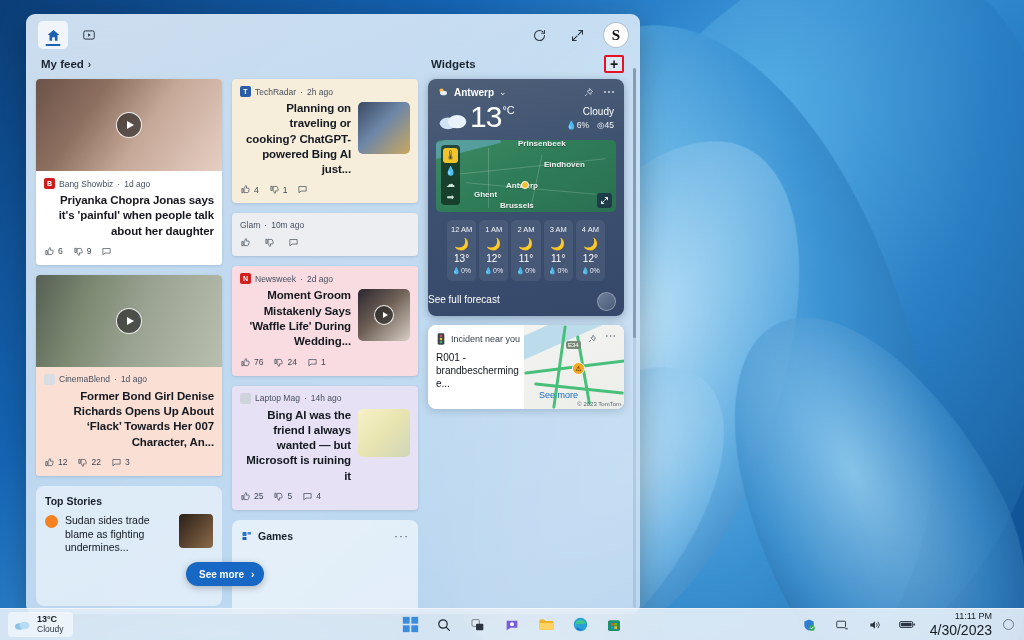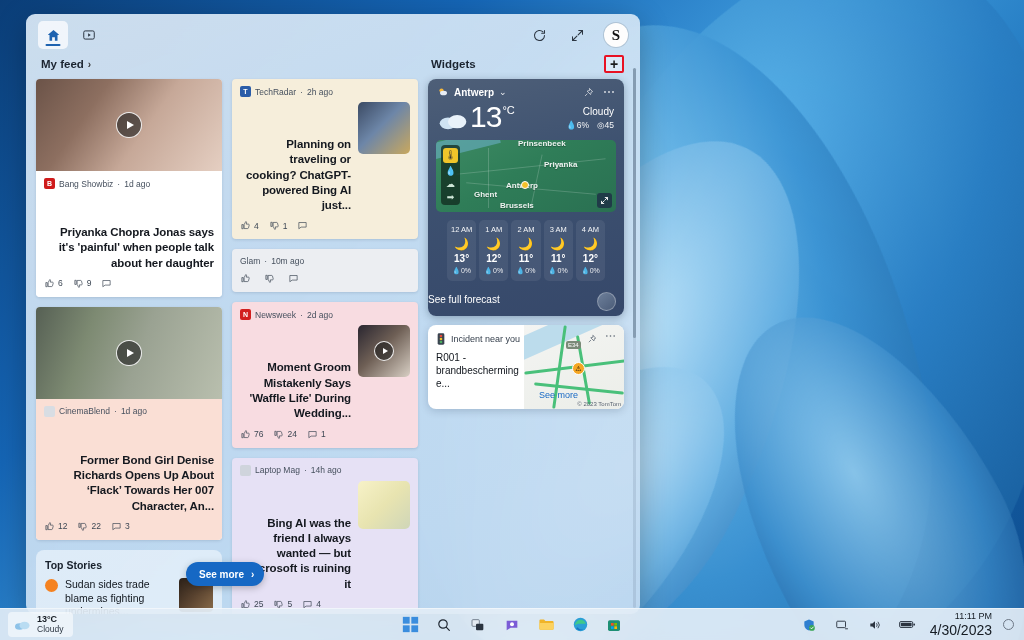--- a/index.html
+++ b/index.html
@@ -134,21 +134,21 @@
     display: flex; align-items: center; gap: 4px;
     font-size: 8.5px; color: #46505e; margin-bottom: 4px;
   }
   .src .logo {
     width: 11px; height: 11px; border-radius: 2px; flex: none;
     display: flex; align-items: center; justify-content: center;
     font-size: 7px; font-weight: 700; color: #fff;
   }
   .headline {
     font-size: 11.5px; line-height: 1.33; font-weight: 700;
-    color: #14181f; letter-spacing: -.1px; margin-top: 36px;
+    color: #14181f; letter-spacing: -.1px;
   }
   .reacts { display: flex; align-items: center; gap: 10px; margin-top: 7px; }
   .react { display: flex; align-items: center; gap: 3px; font-size: 8.5px; color: #3d4754; }
   .react svg { width: 11px; height: 11px; }
 
   .card.split .cbody { display: flex; gap: 7px; }
   .card.split .txt { flex: 1; min-width: 0; }
   .card.split .side {
     width: 46px; height: 46px; border-radius: 5px; flex: none;
     background-size: cover; background-position: center; position: relative;
@@ -226,21 +226,21 @@
     font-size: 8px; color: #fff; cursor: pointer;
   }
   .w-dot { position: absolute; width: 8px; height: 8px; border-radius: 50%; background: #f3c02a; border: 1.5px solid #fff; }
   .hours { display: flex; gap: 3px; padding: 8px 19px 4px; }
   .hour {
     flex: 1; background: rgba(255,255,255,.07); border-radius: 5px;
     padding: 5px 1px 6px; text-align: center;
   }
   .h-time { font-size: 7.5px; opacity: .95; }
   .h-ico { font-size: 12px; margin: 3px 0 2px; }
-  .h-temp { font-size: 10px; font-weight: 700; }
+  .h-temp { font-size: 10px; font-weight: 400; }
   .h-prec { font-size: 7px; opacity: .88; margin-top: 3px; }
   .w-foot { position: relative; padding: 4px 0 9px; }
   .w-foot .lnk { font-size: 10px; color: #fff; cursor: pointer; }
   .w-badge {
     position: absolute; right: 8px; bottom: 5px;
     width: 19px; height: 19px; border-radius: 50%;
     background: linear-gradient(140deg,#6d7f9a,#4b5c78);
     border: 1px solid rgba(255,255,255,.3);
   }
 
@@ -438,21 +438,21 @@
                 <div class="react">
                   <svg viewBox="0 0 24 24">
                       <path d="M4 5.5h16v10H9l-5 3.5z" fill="none" stroke="#3d4754" stroke-width="1.5" stroke-linejoin="round"></path>
                     </svg>
                   <span>3</span>
                 </div>
               </div>
             </div>
           </div>
 
-          <div class="panel" style="height:155px">
+          <div class="panel" style="height:120px">
             <div class="panel-title">Top Stories</div>
 
 
             <div class="ts-item">
               <span class="ts-ico" style="background:#f58220"></span>
               <div class="ts-txt">
                 <div class="ts-h">Sudan sides trade blame as fighting undermines...</div>
 
               </div>
               <div class="ts-thumb" style="background:linear-gradient(130deg,#2b2018,#5b4430 50%,#8a6c4a)"></div>
@@ -692,21 +692,21 @@
           <div class="maproad" style="left:30px;top:48px;width:130px;height:1.2px;transform:rotate(5deg)"></div>
 
           <div class="maprail">
             <span class="sel">🌡</span>
             <span>💧</span>
             <span>☁</span>
             <span>➡</span>
           </div>
 
           <span class="maplbl" style="left:82px;top:-1px">Prinsenbeek</span>
-          <span class="maplbl" style="left:108px;top:20px">Priyanka</span>
+          <span class="maplbl" style="left:108px;top:20px">Eindhoven</span>
           <span class="maplbl" style="left:70px;top:41px">Antwerp</span>
           <span class="maplbl" style="left:38px;top:50px">Ghent</span>
           <span class="maplbl" style="left:64px;top:61px">Brussels</span>
           <span class="w-dot" style="left:85px;top:41px"></span>
 
           <div class="map-expand">
             <svg width="9" height="9" viewBox="0 0 24 24">
                 <path d="M14 4h6v6M20 4l-7 7M10 20H4v-6M4 20l7-7" fill="none" stroke="#fff" stroke-width="2.4" stroke-linecap="round" stroke-linejoin="round"></path>
               </svg>
           </div>

